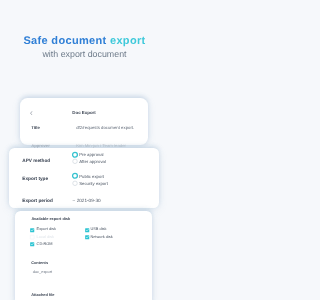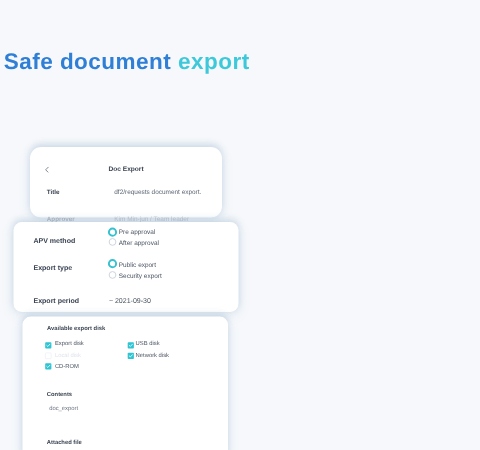--- a/index.html
+++ b/index.html
@@ -4,21 +4,21 @@
 <style>
   html,body{margin:0;padding:0;}
   body{width:169px;height:300px;overflow:hidden;background:#f6f8fb;
        font-family:"Liberation Sans",sans-serif;
        -webkit-font-smoothing:antialiased;text-rendering:geometricPrecision;}
   .stage{position:relative;width:169px;height:300px;overflow:hidden;background:#f6f8fb;
          filter:opacity(1);}
 
   
   .hero-title{position:absolute;left:0;top:35.6px;width:169px;text-align:center;
-              font-size:15px;font-weight:bold;line-height:11px;white-space:nowrap;
+              font-size:11px;font-weight:bold;line-height:11px;white-space:nowrap;
               letter-spacing:.33px;}
   .t1{color:#2f7fd6;}
   .t2{color:#3ec9da;}
   .hero-sub{position:absolute;left:0;top:49.3px;width:169px;text-align:center;
             font-size:8.85px;color:#6e7b8a;line-height:11px;}
 
   
   .card{position:absolute;background:#ffffff;}
   .card1{left:20.2px;top:97.5px;width:127.7px;height:47.7px;border-radius:7.5px;
          box-shadow:0 -1.5px 4px rgba(125,160,195,.30), 0 2px 8px rgba(125,160,195,.16);}
@@ -56,20 +56,21 @@
 </style>
 </head>
 <body>
 
 <div class="stage">
 
   <div class="hero-title">
     <span class="t1">Safe document </span><span class="t2">export</span>
   </div>
   <div class="hero-sub">
+    <div>with export document</div>
   </div>
 
   <div class="card card1"></div>
   <div class="card card2"></div>
   <div class="card card3"></div>
 
   <svg class="chev" viewBox="0 0 6 10">
     <path d="M5 1 L1 5 L5 9" fill="none" stroke="#5a6472" stroke-width="1.2" stroke-linecap="round" stroke-linejoin="round"></path>
   </svg>
   <div class="hdr-title">Doc Export</div>

